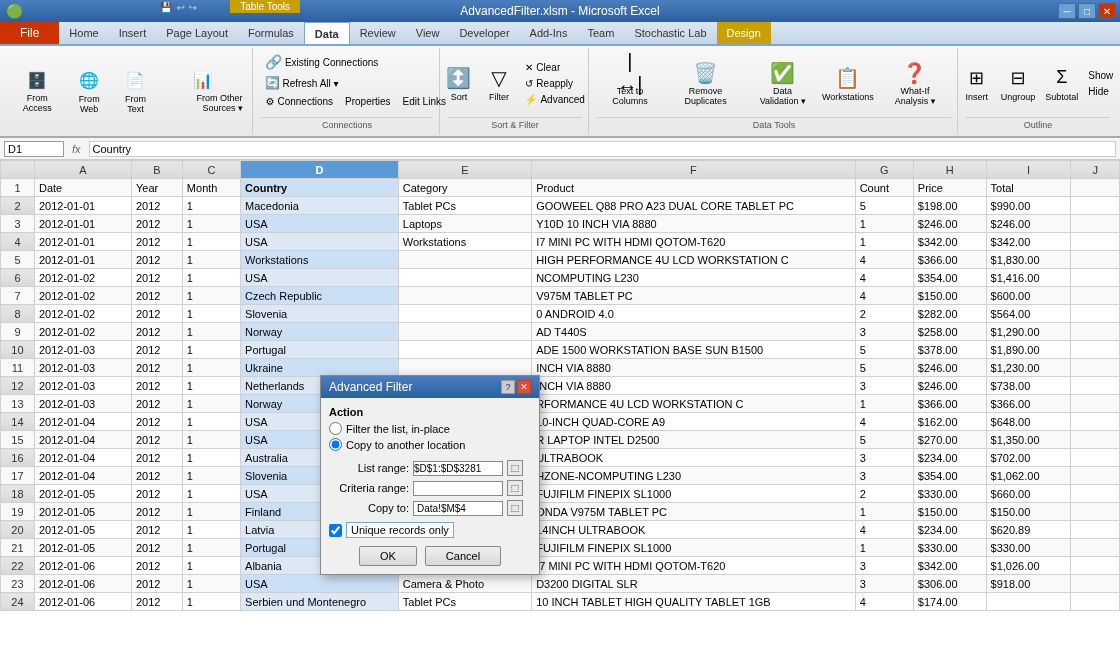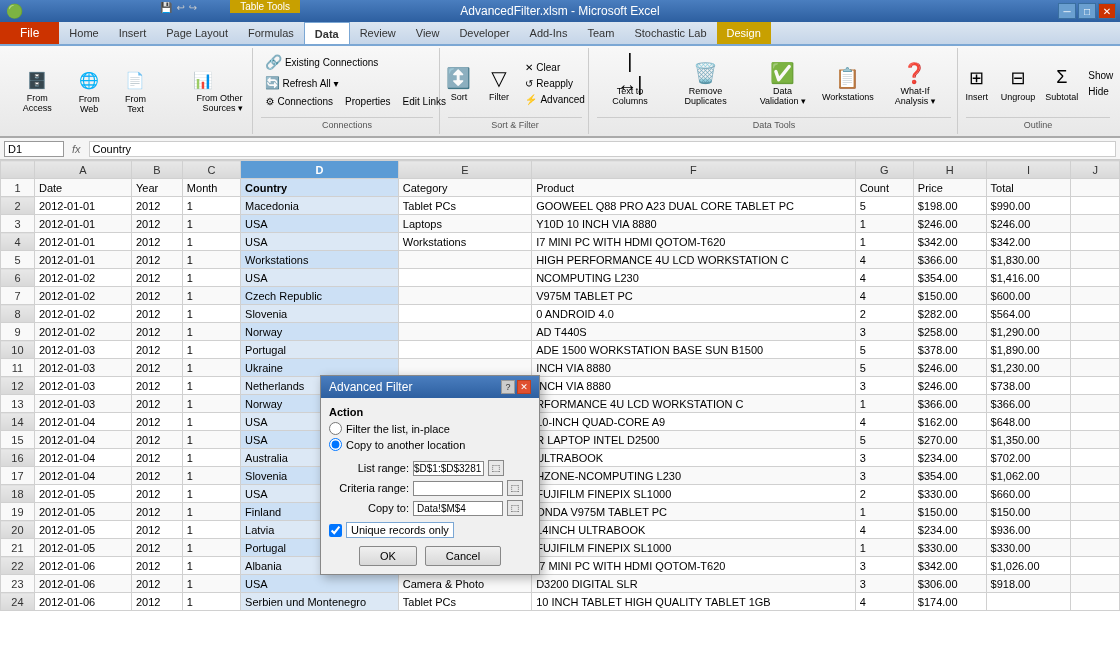--- a/index.html
+++ b/index.html
@@ -721,21 +721,21 @@
           <tr>
             <td class="row-header">20</td>
             <td>2012-01-05</td>
             <td>2012</td>
             <td>1</td>
             <td class="highlighted">Latvia</td>
             <td>Laptops</td>
             <td>14INCH ULTRABOOK</td>
             <td>4</td>
             <td>$234.00</td>
-            <td>$936.00</td>
+            <td>$620.89</td>
             <td></td>
           </tr>
           <tr>
             <td class="row-header">21</td>
             <td>2012-01-05</td>
             <td>2012</td>
             <td>1</td>
             <td class="highlighted">Portugal</td>
             <td>Camera &amp; Photo</td>
             <td>FUJIFILM FINEPIX SL1000</td>
@@ -802,21 +802,21 @@
         <span>Filter the list, in-place</span>
       </div>
       <div class="dialog-radio">
         <input type="radio" name="action" value="copy" checked="" style="">
         <span>Copy to another location</span>
       </div>
 
       <div style="height:6px;"></div>
       <div class="dialog-field">
         <label>List range:</label>
-        <input type="text" value="$D$1:$D$3281" style="width: 71px; border: 1px solid rgb(136, 136, 136); padding: 1px 0; font-size: 10px;">
+        <input type="text" value="$D$1:$D$3281" style="width: 90px; border: 1px solid rgb(136, 136, 136); padding: 1px 0; font-size: 10px;">
         <div class="dialog-field-btn">⬚</div>
       </div>
       <div class="dialog-field">
         <label>Criteria range:</label>
         <input type="text" value="" style="width: 90px; border: 1px solid rgb(136, 136, 136); padding: 1px 3px; font-size: 10px;">
         <div class="dialog-field-btn">⬚</div>
       </div>
       <div class="dialog-field">
         <label>Copy to:</label>
         <input type="text" value="Data!$M$4" style="width: 90px; border: 1px solid rgb(136, 136, 136); padding: 1px 3px; font-size: 10px;">

